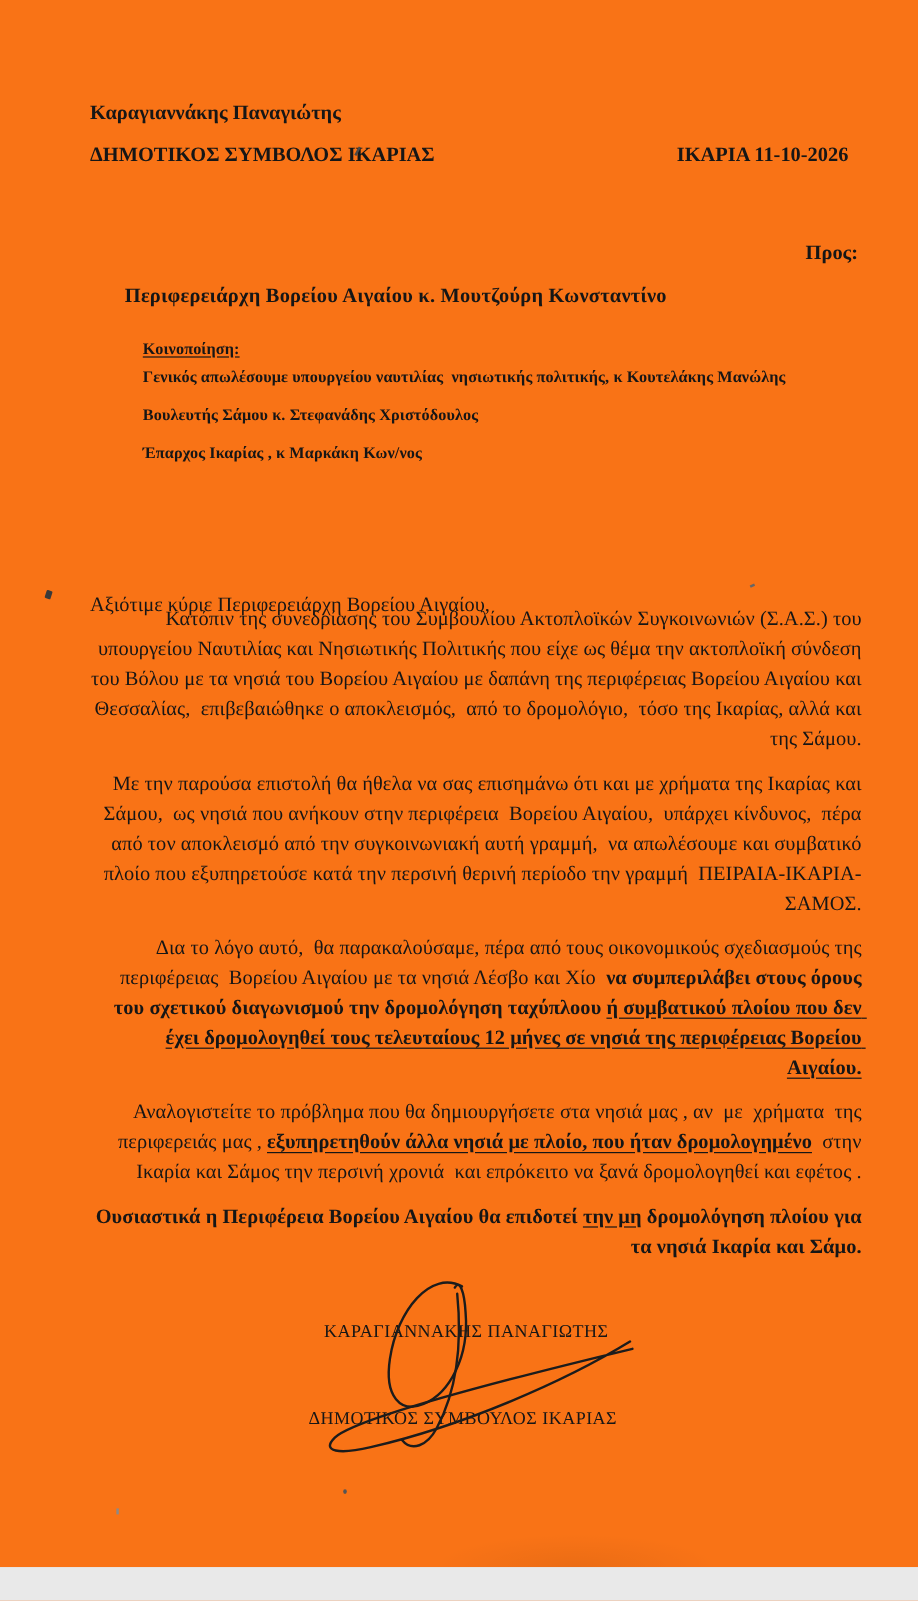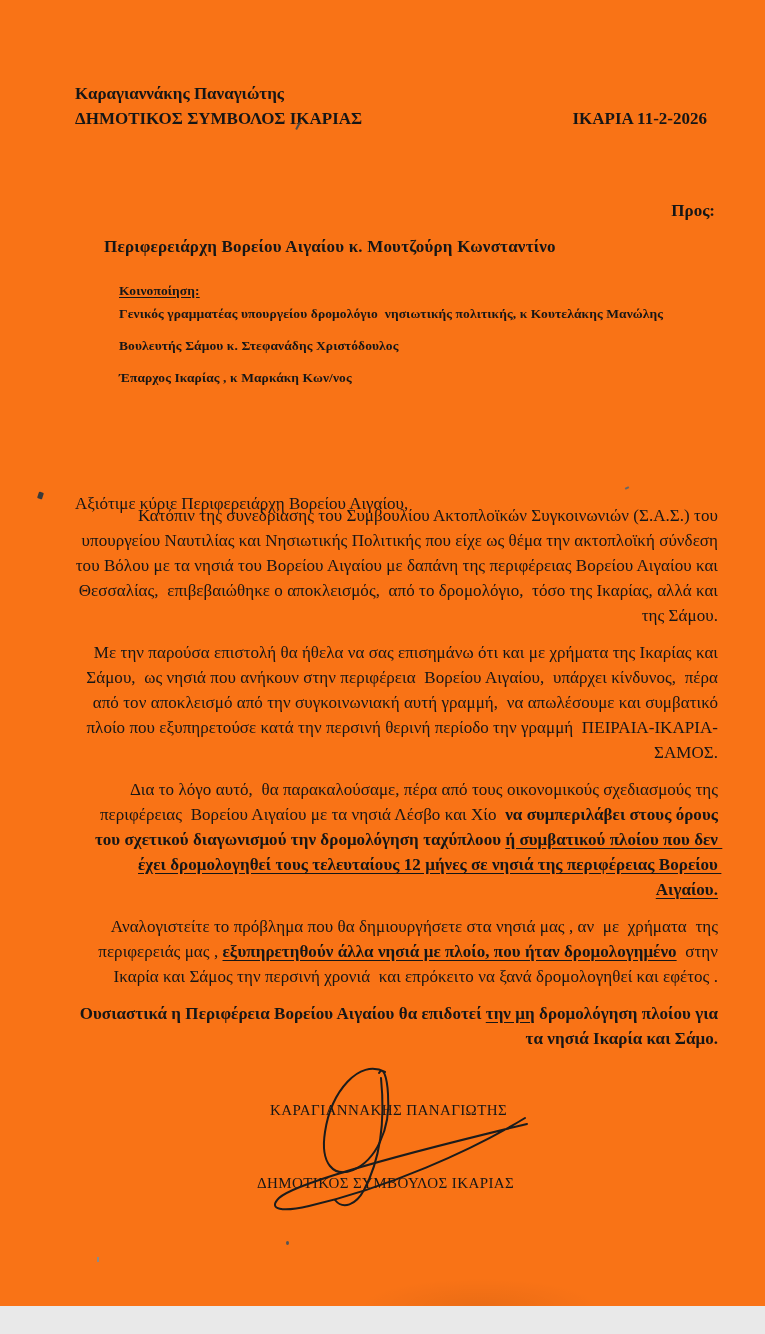--- a/index.html
+++ b/index.html
@@ -9,21 +9,21 @@
     background:#f97316;
     font-family:Liberation Serif, serif;
     color:#161616;
     overflow:hidden;
     margin:0 auto;
   }
   .b{font-weight:bold;margin-top:32px;}
   .u{text-decoration:underline;text-underline-offset:3px;}
 
   .hdr{position:absolute;left:75px;right:58px;top:84px;font-weight:bold;font-size:17px;line-height:20px;}
-  .hdr-row{display:flex;justify-content:space-between;margin-top:5px;}
+  .hdr-row{display:flex;justify-content:space-between;margin-top:15px;}
 
   .pros{position:absolute;left:75px;width:640px;top:201px;text-align:right;font-weight:bold;font-size:17px;}
   .to-name{position:absolute;left:104px;top:237px;font-weight:bold;font-size:17px;letter-spacing:0.2px;}
 
   .cc{position:absolute;left:119px;top:283px;font-size:13.5px;font-weight:bold;letter-spacing:0.1px;}
   .cc-label{text-decoration:underline;text-underline-offset:2px;margin-bottom:6px;}
   .cc-item{margin-bottom:14px;line-height:18px;white-space:pre-wrap;}
 
   .salutation{position:absolute;left:75px;top:466px;font-size:17px;margin-top:28px;}
 
@@ -48,32 +48,32 @@
 </style>
 </head>
 <body>
 
 <div class="page">
 
   <header class="hdr">
     <div>Καραγιαννάκης Παναγιώτης</div>
     <div class="hdr-row">
       <div>ΔΗΜΟΤΙΚΟΣ ΣΥΜΒΟΛΟΣ ΙΚΑΡΙΑΣ</div>
-      <div>ΙΚΑΡΙΑ 11-2-2026</div>
+      <div>ΙΚΑΡΙΑ 11-10-2026</div>
     </div>
   </header>
 
   <div class="pros">Προς:</div>
 
   <div class="to-name">Περιφερειάρχη Βορείου Αιγαίου κ. Μουτζούρη Κωνσταντίνο</div>
 
   <div class="cc">
     <div class="cc-label">Κοινοποίηση:</div>
     <div>
-        <div class="cc-item">Γενικός γραμματέας υπουργείου δρομολόγιο  νησιωτικής πολιτικής, κ Κουτελάκης Μανώλης</div>
+        <div class="cc-item">Γενικός απωλέσουμε υπουργείου ναυτιλίας  νησιωτικής πολιτικής, κ Κουτελάκης Μανώλης</div>
         <div class="cc-item">Βουλευτής Σάμου κ. Στεφανάδης Χριστόδουλος</div>
         <div class="cc-item">Έπαρχος Ικαρίας , κ Μαρκάκη Κων/νος</div>
       </div>
   </div>
 
   <div class="salutation">Αξιότιμε κύριε Περιφερειάρχη Βορείου Αιγαίου,</div>
 
   <div class="paras">
       <p class="para"><span>Κατόπιν της συνεδρίασης του Συμβουλίου Ακτοπλοϊκών Συγκοινωνιών (Σ.Α.Σ.) του υπουργείου Ναυτιλίας και Νησιωτικής Πολιτικής που είχε ως θέμα την ακτοπλοϊκή σύνδεση του Βόλου με τα νησιά του Βορείου Αιγαίου με δαπάνη της περιφέρειας Βορείου Αιγαίου και Θεσσαλίας,  επιβεβαιώθηκε ο αποκλεισμός,  από το δρομολόγιο,  τόσο της Ικαρίας, αλλά και της Σάμου.</span></p>
       <p class="para"><span>Με την παρούσα επιστολή θα ήθελα να σας επισημάνω ότι και με χρήματα της Ικαρίας και Σάμου,  ως νησιά που ανήκουν στην περιφέρεια  Βορείου Αιγαίου,  υπάρχει κίνδυνος,  πέρα από τον αποκλεισμό από την συγκοινωνιακή αυτή γραμμή,  να απωλέσουμε και συμβατικό πλοίο που εξυπηρετούσε κατά την περσινή θερινή περίοδο την γραμμή  ΠΕΙΡΑΙΑ-ΙΚΑΡΙΑ-ΣΑΜΟΣ.</span></p>

